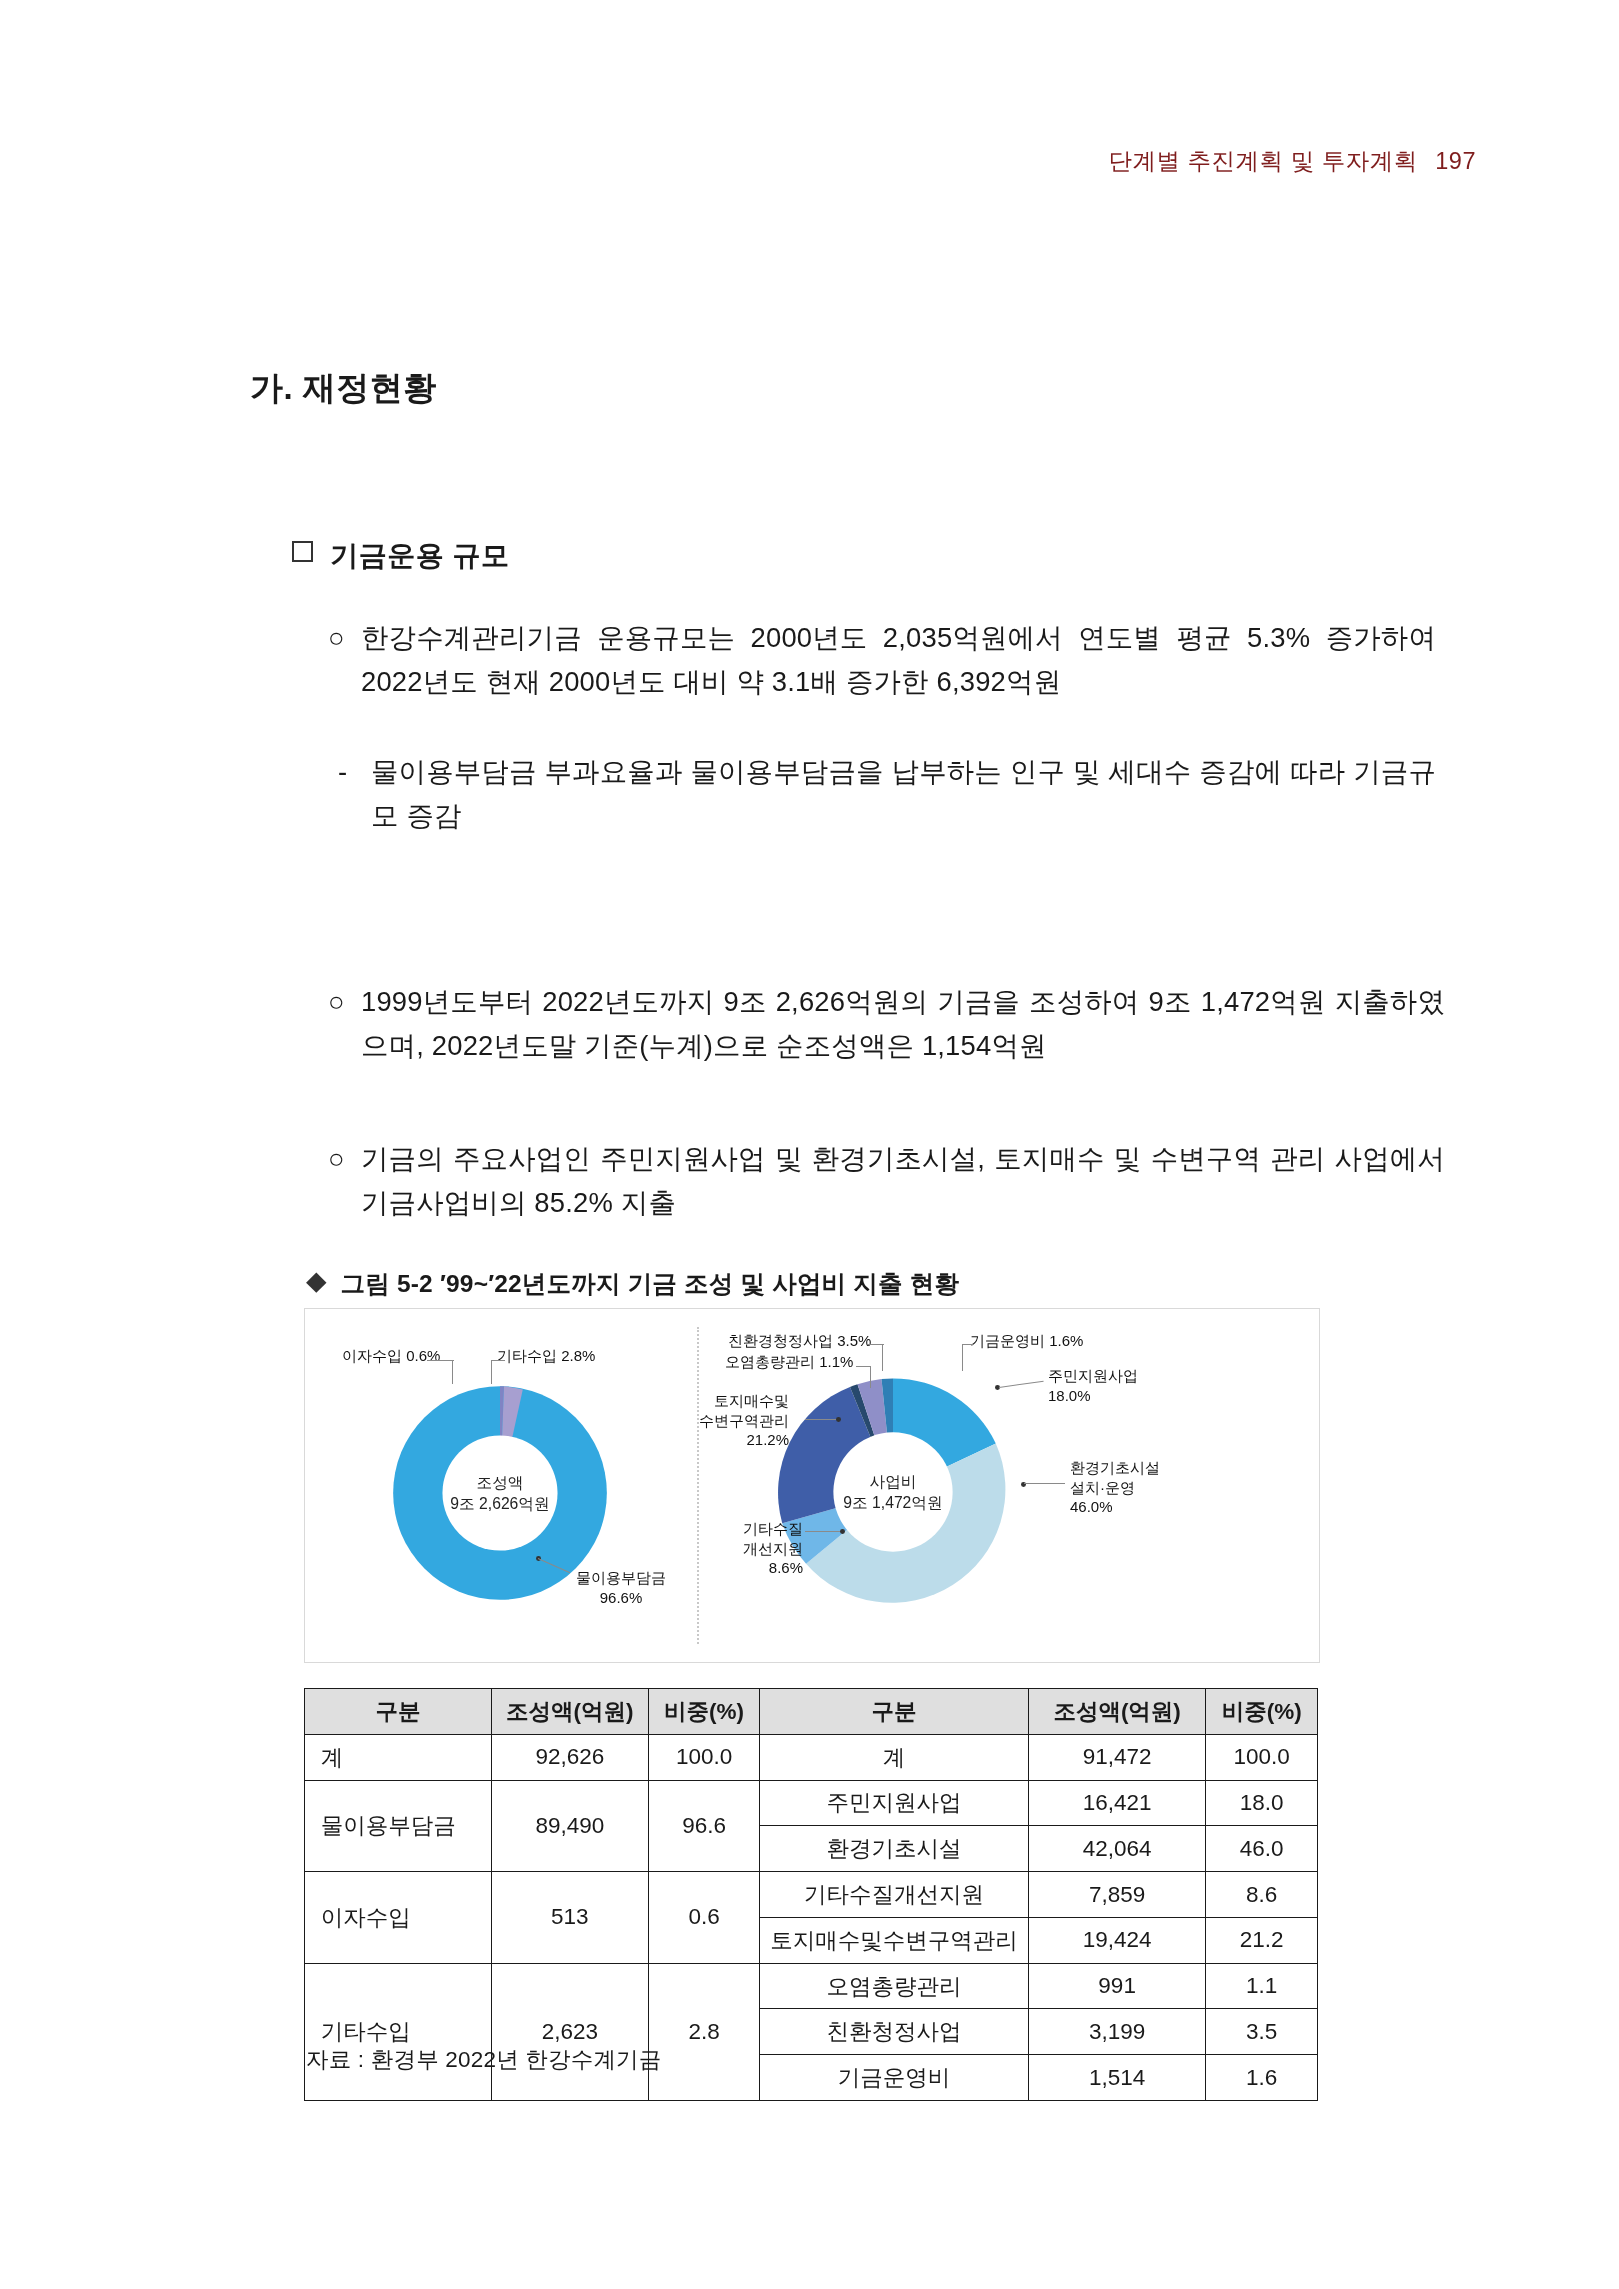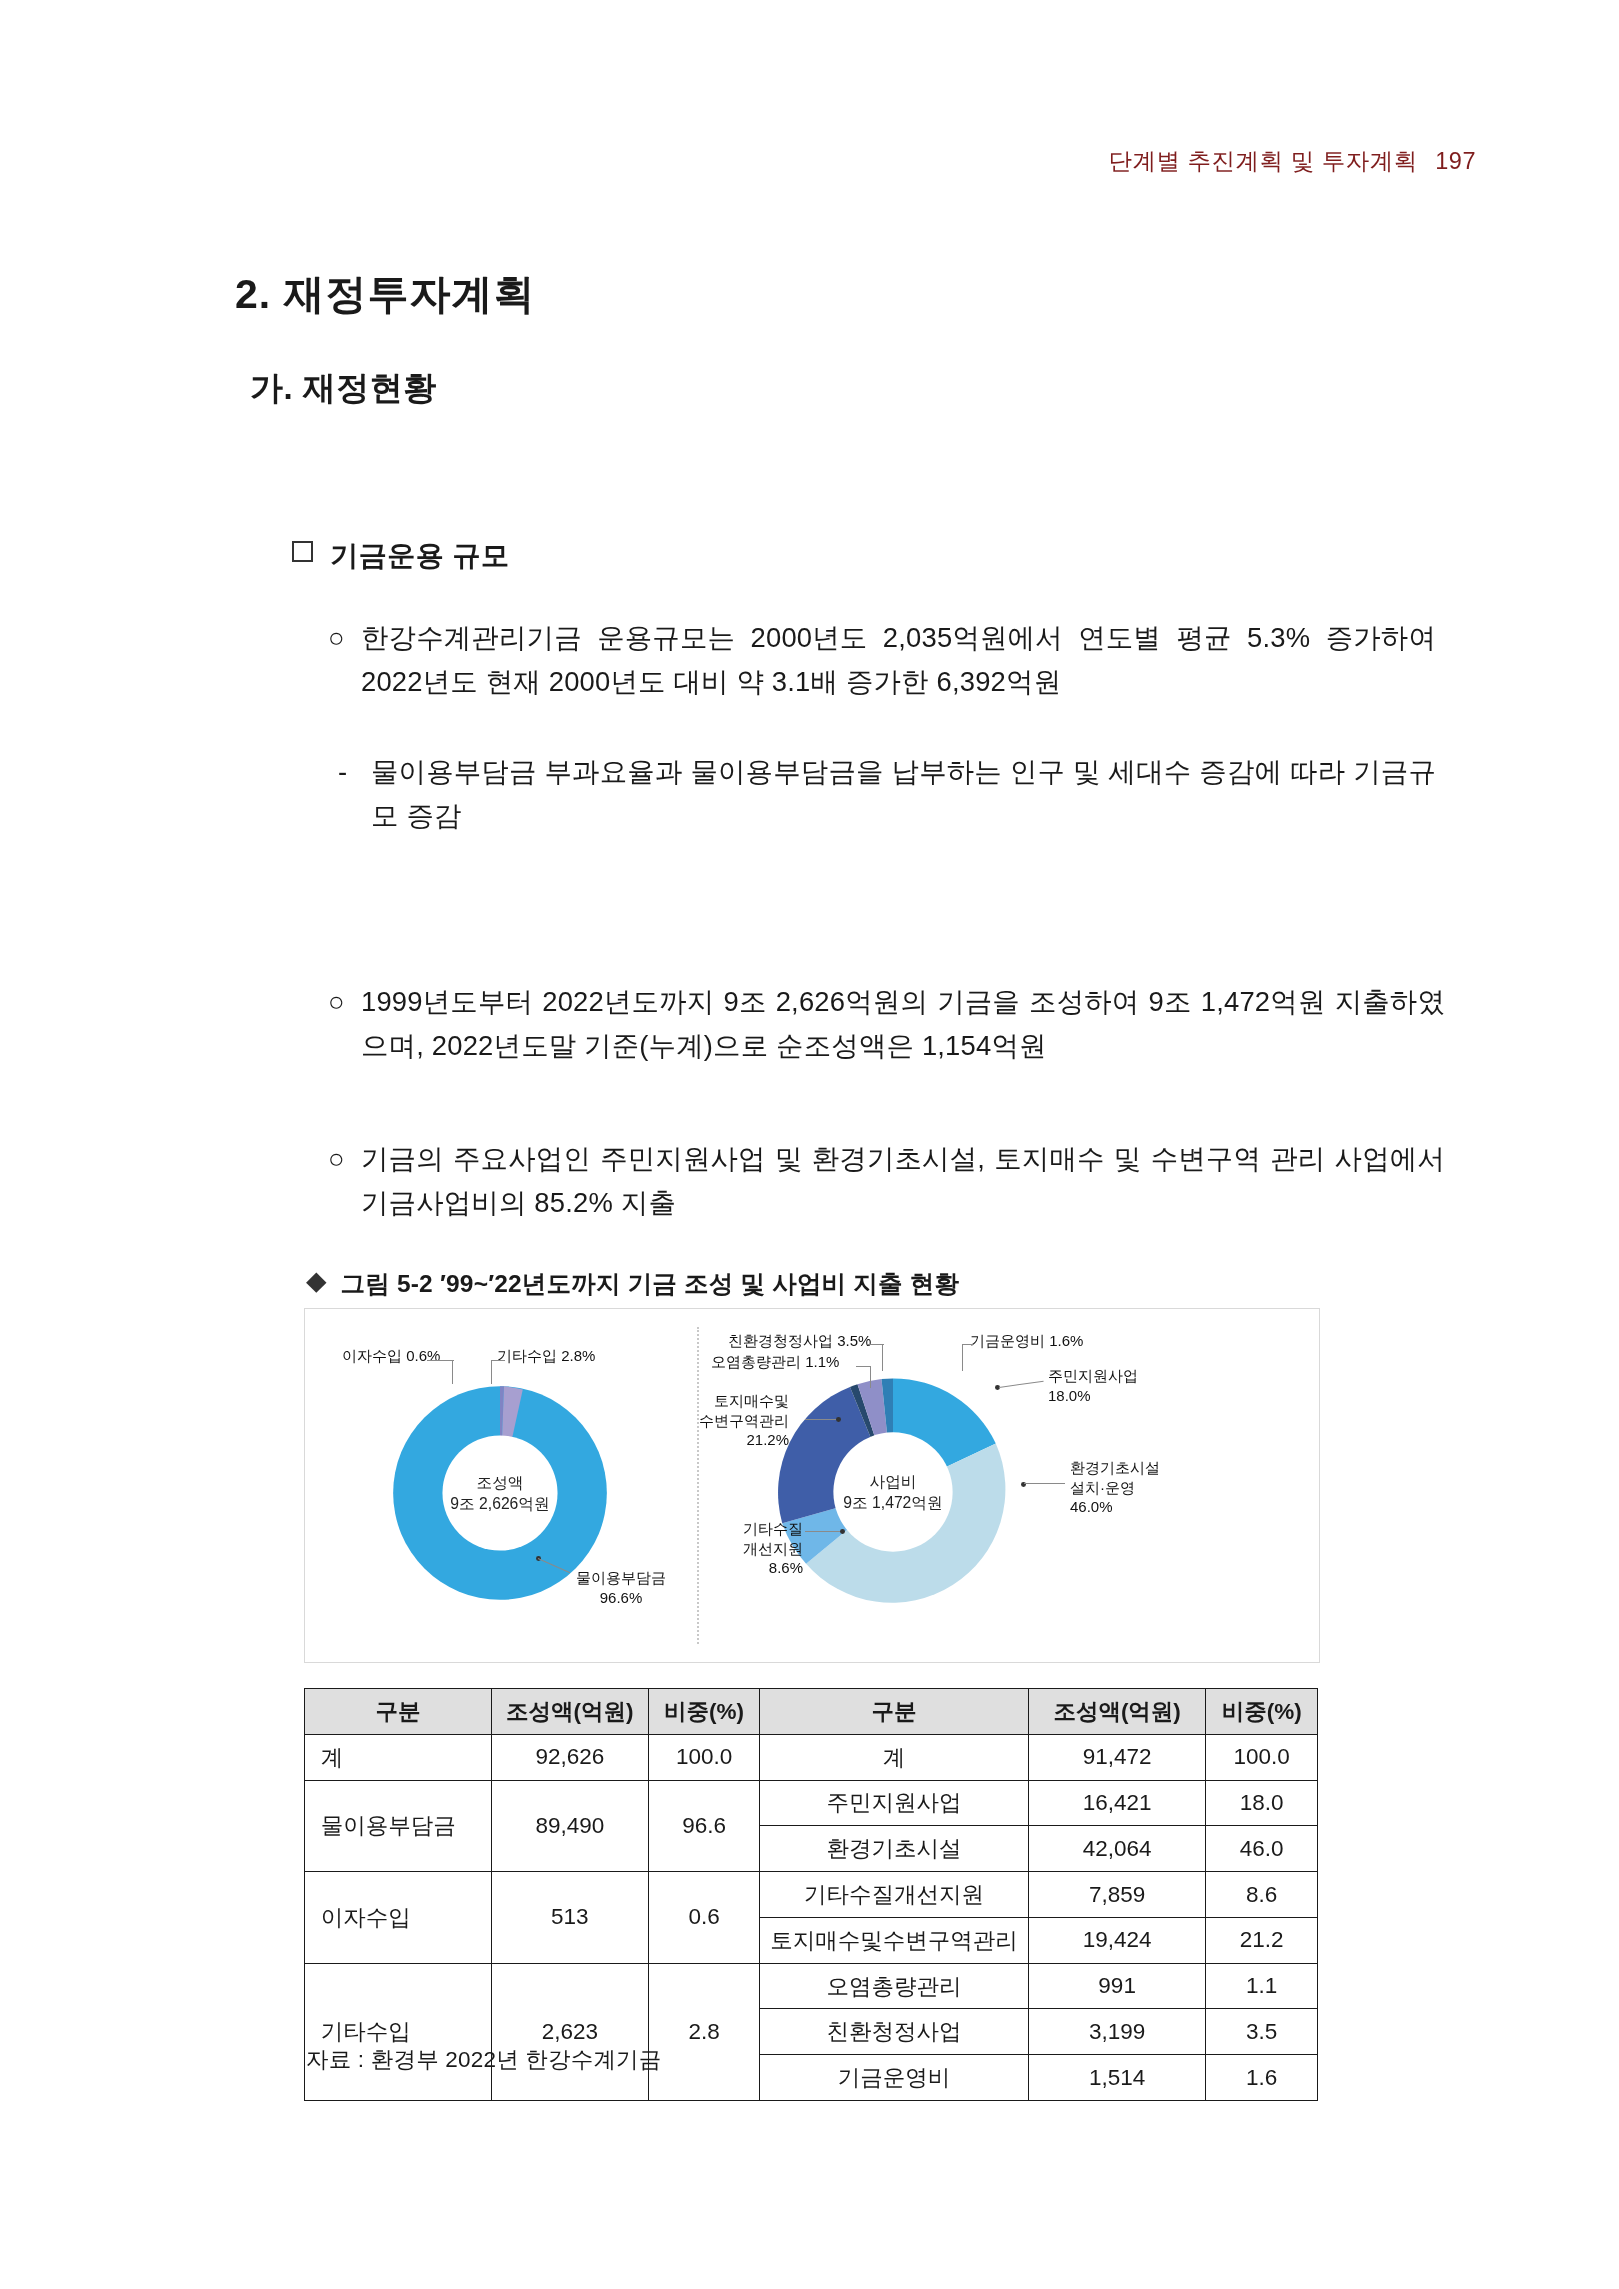--- a/index.html
+++ b/index.html
@@ -200,21 +200,20 @@
 </style>
 </head>
 <body>
 
 <div class="page">
 
   <div class="running-head">
     <span>단계별 추진계획 및 투자계획</span><span class="pg">197</span>
   </div>
 
-  <div class="h-sec">2. 재정투자계획</div>
   <div class="h-sub">가. 재정현황</div>
 
   <div class="h-box" id="box1">
     <span class="sq"></span><span>기금운용 규모</span>
   </div>
 
 
   <div class="bullet" id="b1">
     <span class="mk">○</span>
     <span class="tx just">한강수계관리기금 운용규모는 2000년도 2,035억원에서 연도별 평균 5.3% 증가하여 2022년도 현재 2000년도 대비 약 3.1배 증가한 6,392억원</span>
@@ -288,21 +287,21 @@
       <div class="donut-center">
         <div>사업비</div>
         <div>9조 1,472억원</div>
       </div>
     </div>
 
     <div class="lbl" style="left:423px; top:21.6px;">친환경청정사업 3.5%</div>
     <div class="leader" style="left:577px; top:35px; width:1px; height:27.4px;"></div>
     <div class="leader" style="left:563px; top:35px; width:15.7px; height:1px;"></div>
 
-    <div class="lbl" style="left:406px; top:43px;">오염총량관리 1.1%</div>
+    <div class="lbl" style="left:420px; top:43px;">오염총량관리 1.1%</div>
     <div class="leader" style="left:565px; top:57px; width:1px; height:21.6px;"></div>
     <div class="leader" style="left:551px; top:57px; width:14.7px; height:1px;"></div>
 
     <div class="lbl" style="left:665px; top:21.6px;">기금운영비 1.6%</div>
     <div class="leader" style="left:657px; top:35px; width:1px; height:27.4px;"></div>
     <div class="leader" style="left:657px; top:35px; width:11.8px; height:1px;"></div>
 
     <div class="dotpt" style="left:690px; top:76px;"></div>
     <div class="leader" style="left:694px; top:78px; width:45px; height:1px; transform:rotate(-8deg); transform-origin:left center;"></div>
     <div class="lbl" style="left:743px; top:57px;">

